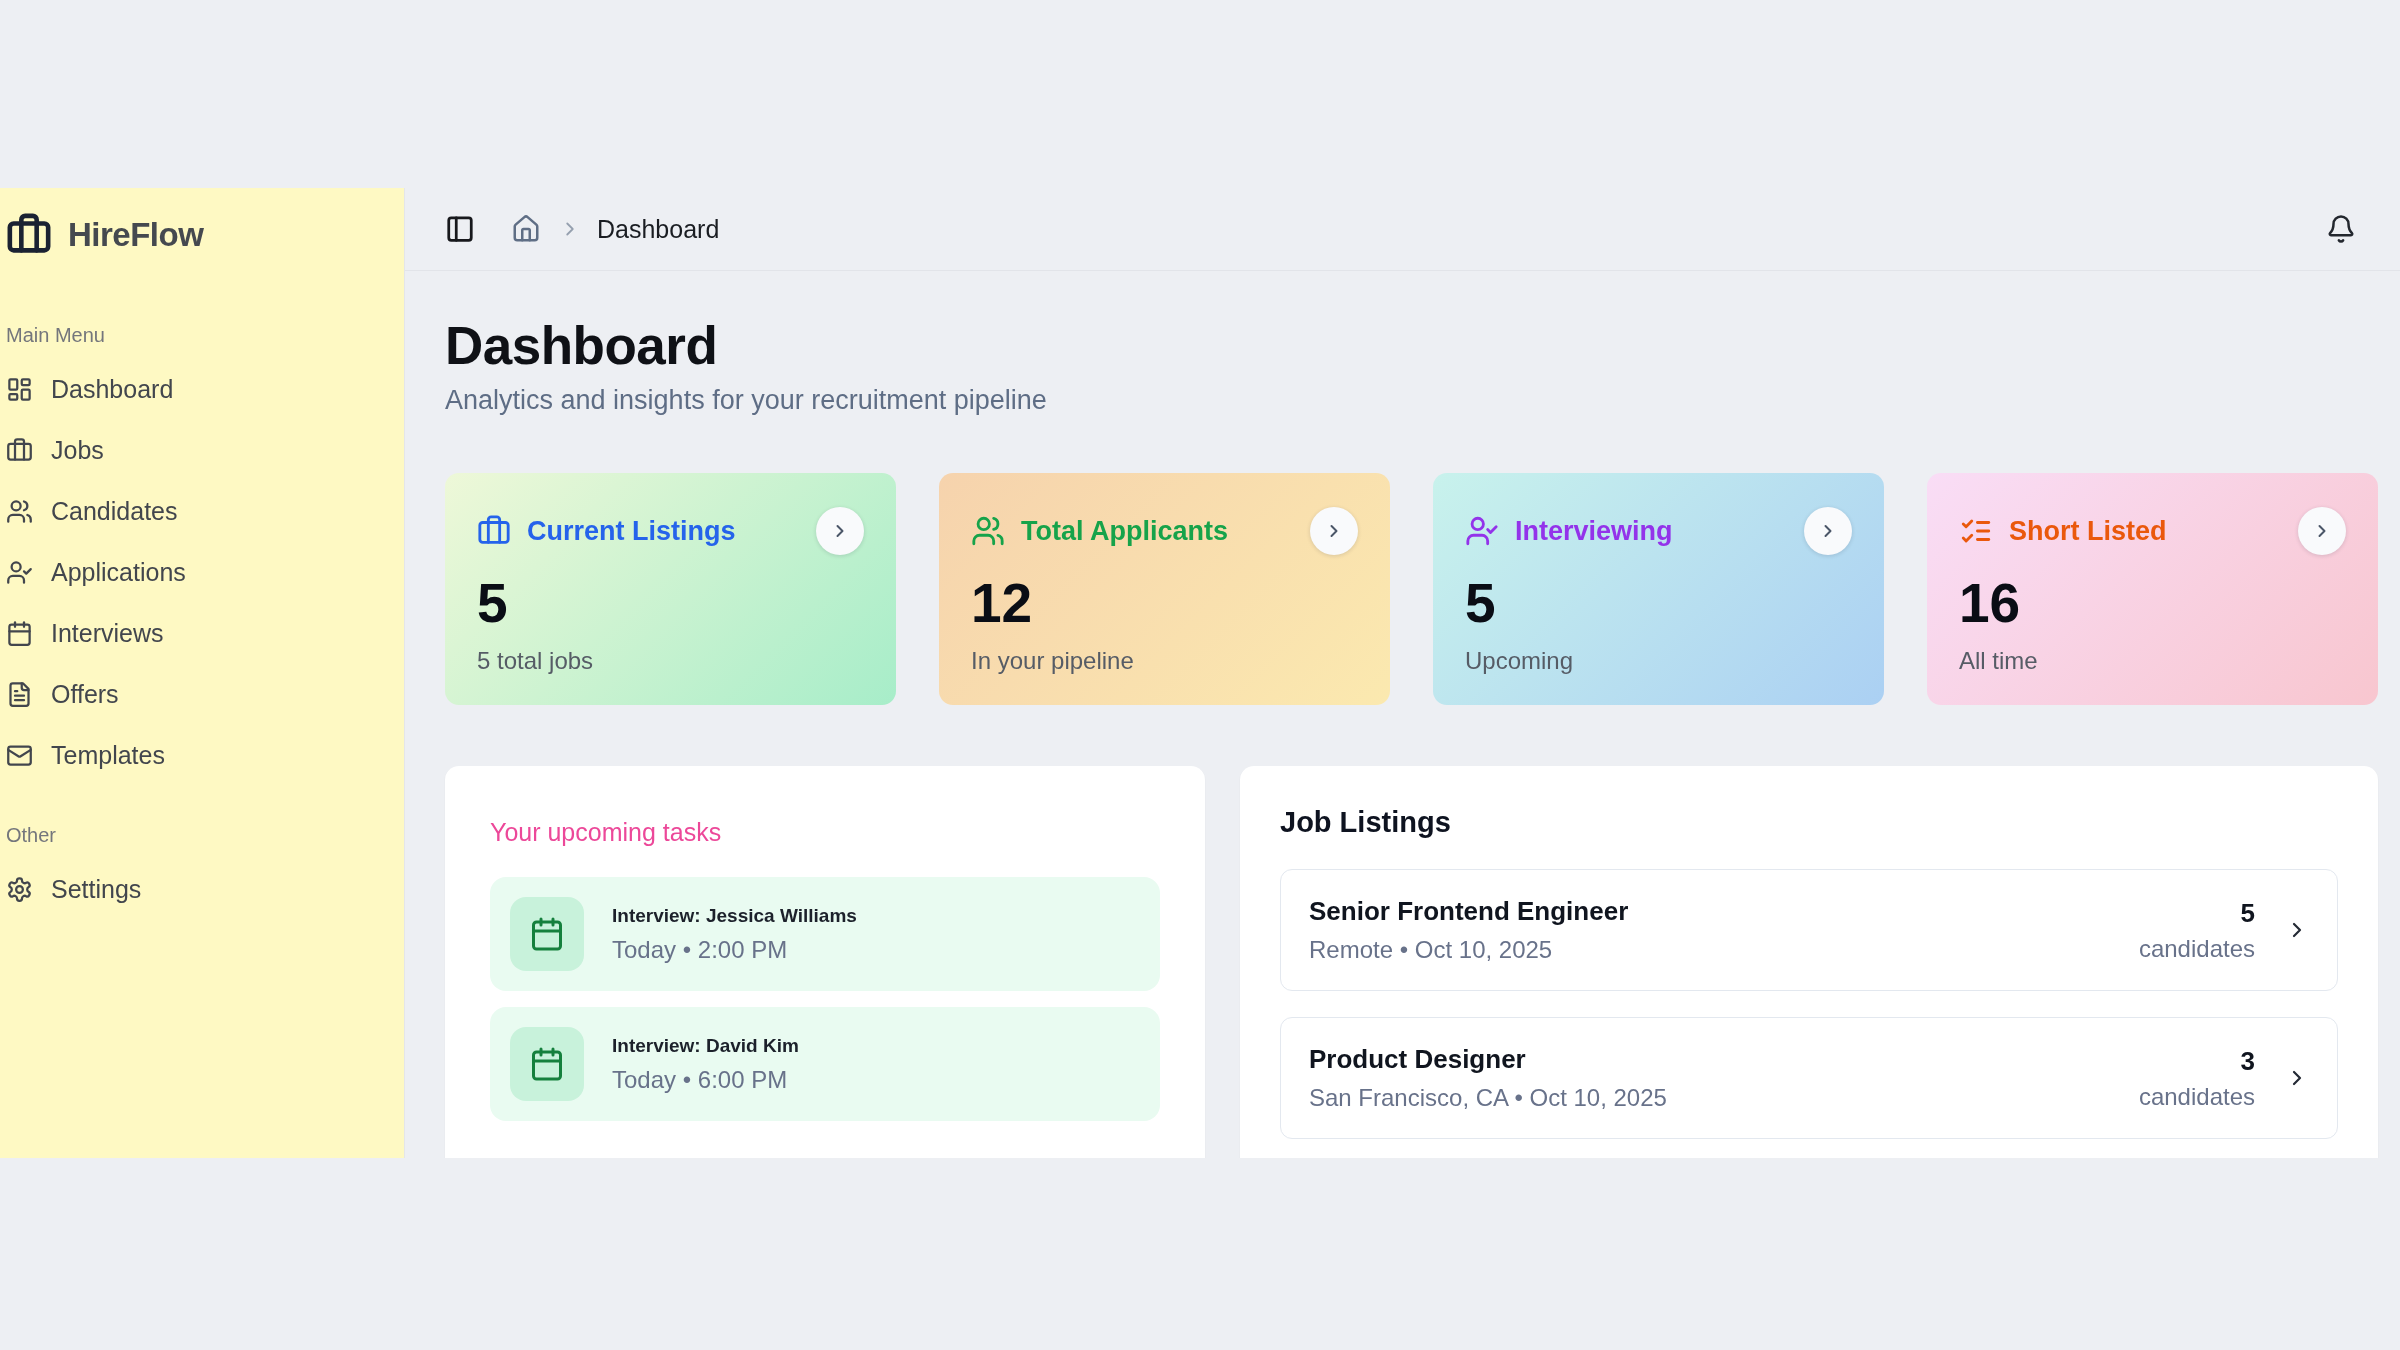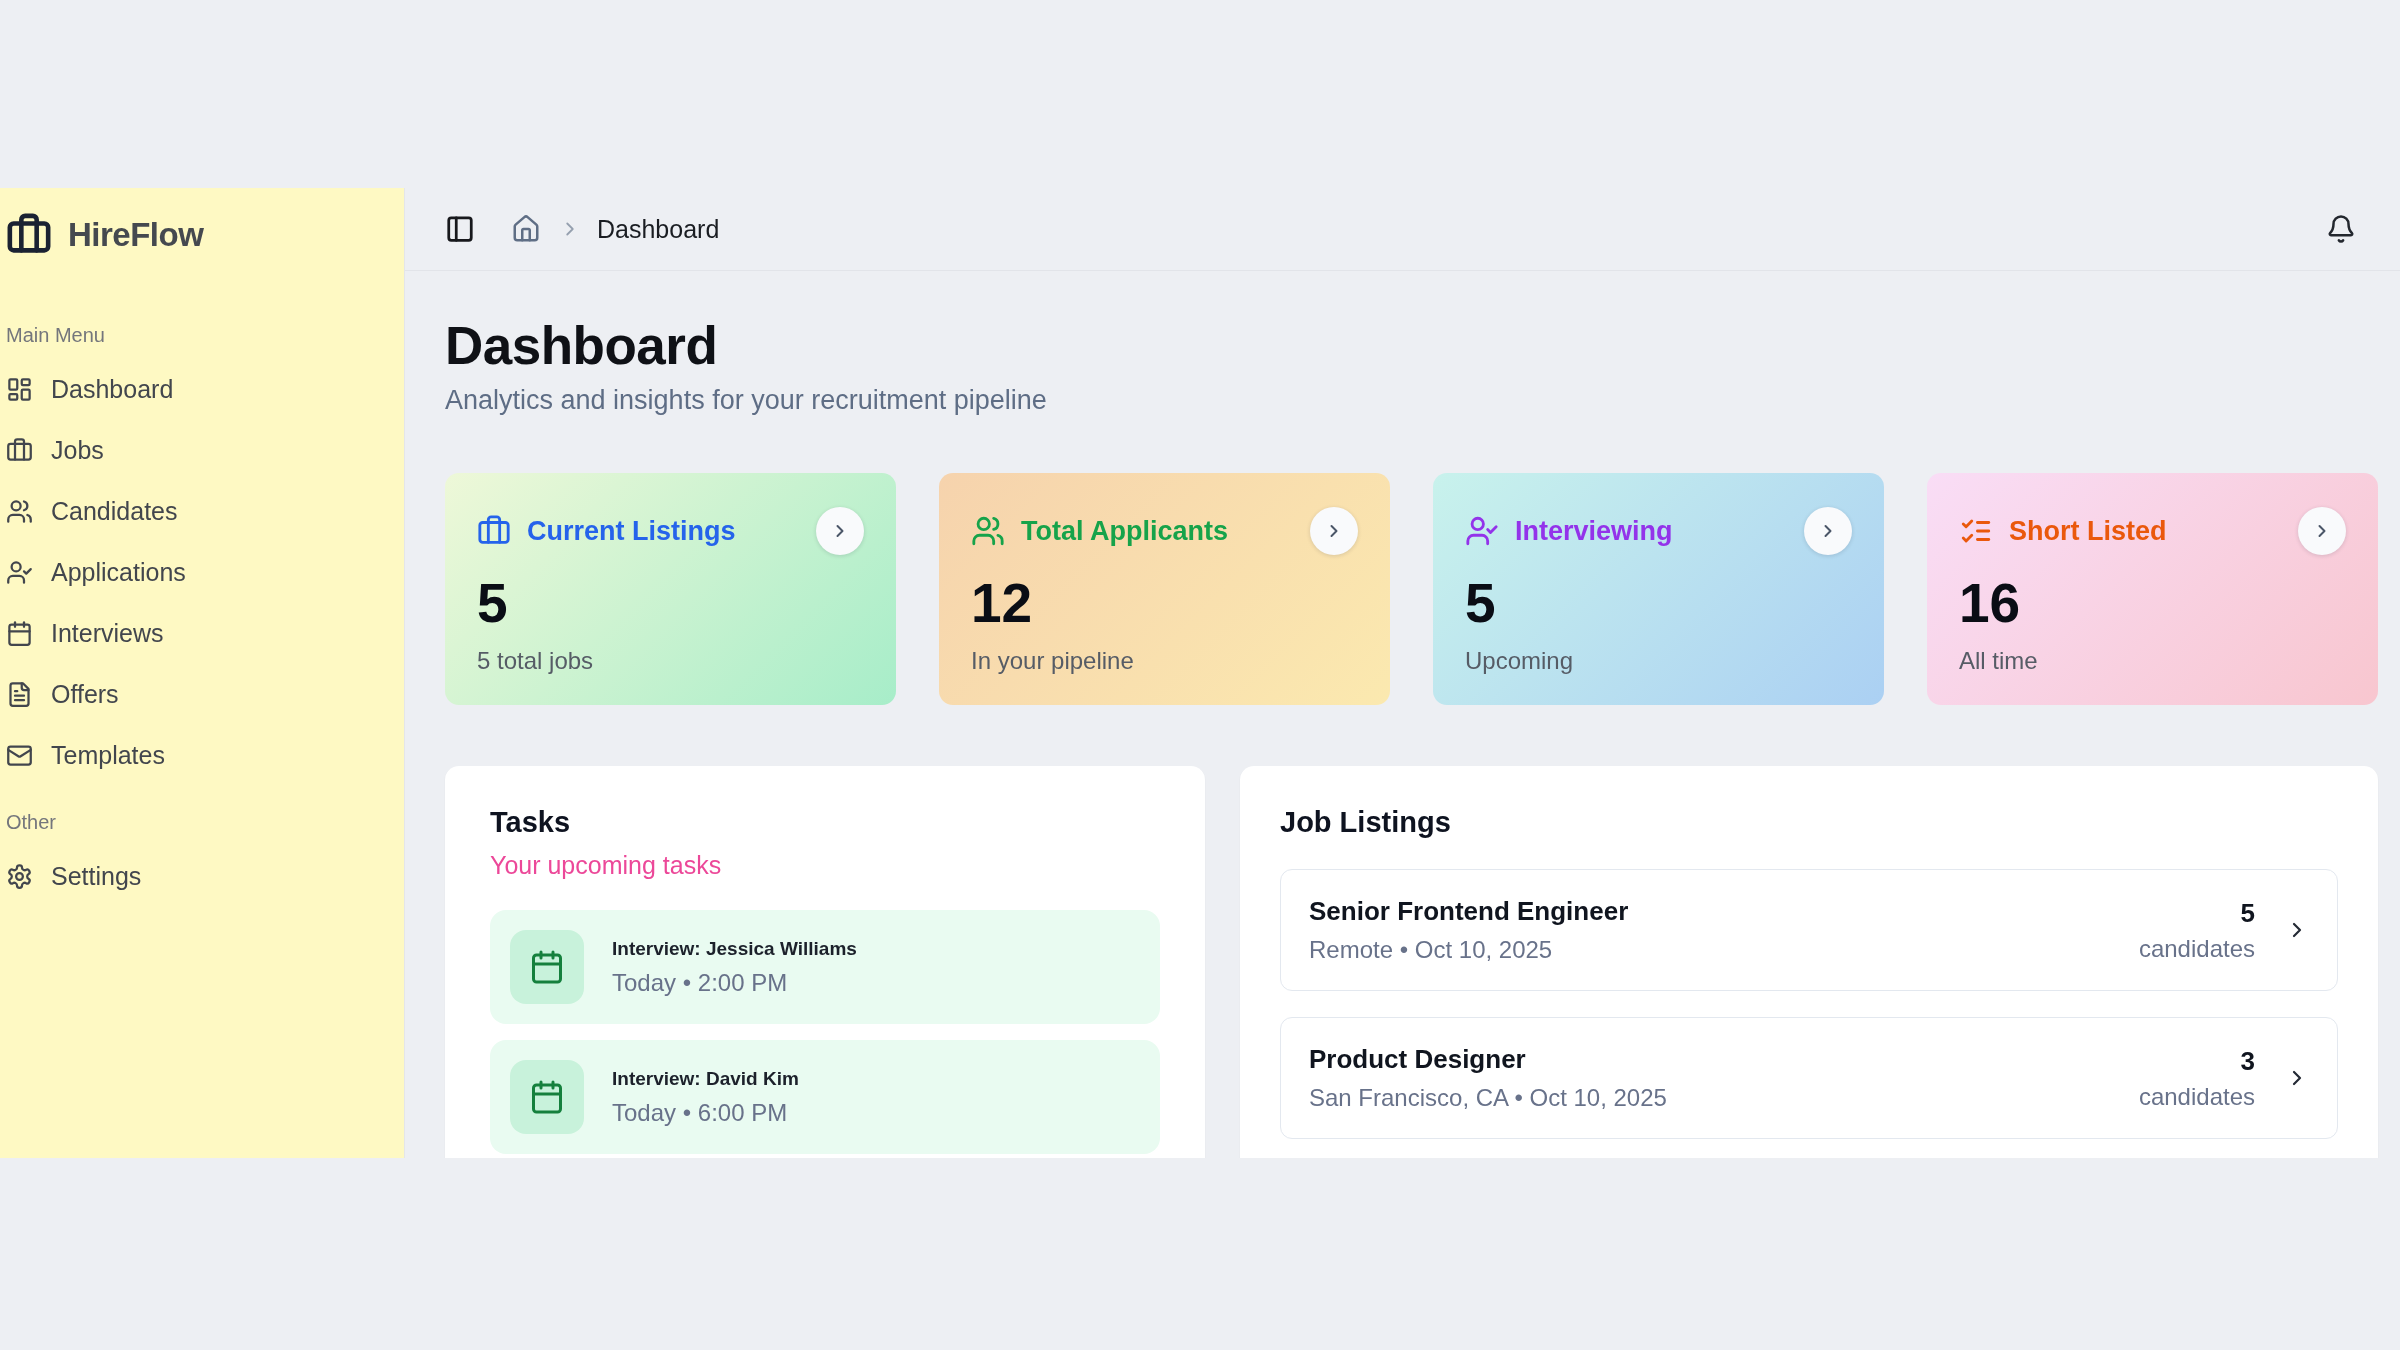--- a/index.html
+++ b/index.html
@@ -26,21 +26,21 @@
     background: #fef9c3;
     border-right: 1px solid #e4e6e9;
     padding: 24px 10px 0 6px;
   }
   .logo-row { display: flex; align-items: center; gap: 16px; }
   .logo-icon { color: #1b2232; }
   .logo-icon svg { width: 46px; height: 46px; }
   .brand-name { font-size: 33px; font-weight: bold; color: #45494f; letter-spacing: -0.5px; }
 
   .side-section-label { margin-top: 66px; font-size: 20px; color: #74767c; }
-  .side-section-label.second { margin-top: 25px; }
+  .side-section-label.second { margin-top: 38px; }
   .side-items { margin-top: 12px; }
   .side-item {
     display: flex; align-items: center; gap: 18px;
     height: 61px; font-size: 25px; color: #42464d; cursor: pointer;
   }
   .side-item .side-icon { color: #42464d; }
   .side-item svg { width: 27px; height: 27px; }
 
   
   .main { flex: 1; display: flex; flex-direction: column; }
@@ -358,21 +358,20 @@
           </div>
           <div class="stat-value">16</div>
           <div class="stat-sub">All time</div>
         </div>
 
       </div>
 
       <div class="panels">
 
         <section class="panel panel-tasks">
-          <div class="panel-title">Tasks</div>
           <div class="panel-sub">Your upcoming tasks</div>
           <div class="task-list">
 
             <div class="task-row">
               <span class="task-chip">
                 <svg viewBox="0 0 24 24" fill="none" stroke="currentColor" stroke-width="2" stroke-linecap="round" stroke-linejoin="round">
                     <path d="M8 2v4"></path>
                     <path d="M16 2v4"></path>
                     <rect width="18" height="18" x="3" y="4" rx="2"></rect>
                     <path d="M3 10h18"></path>

